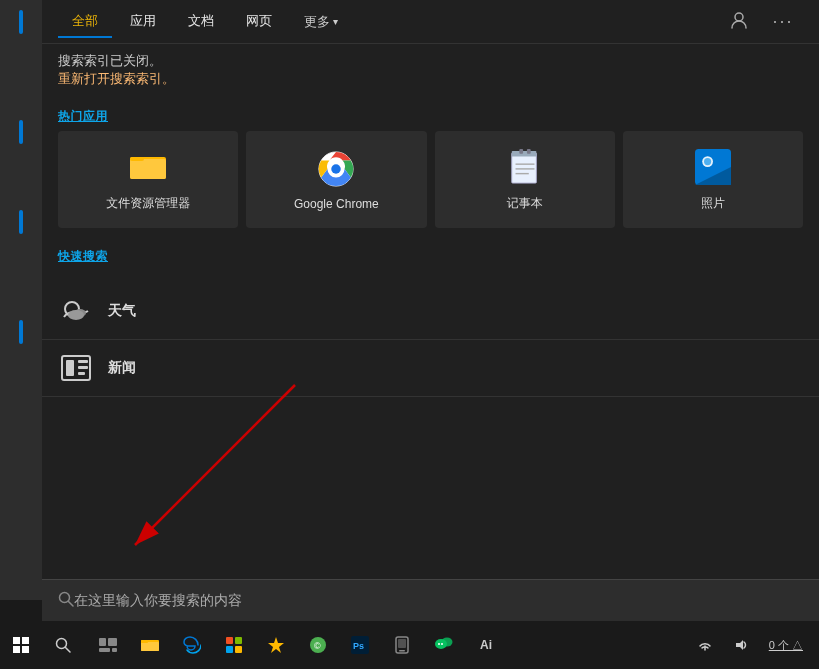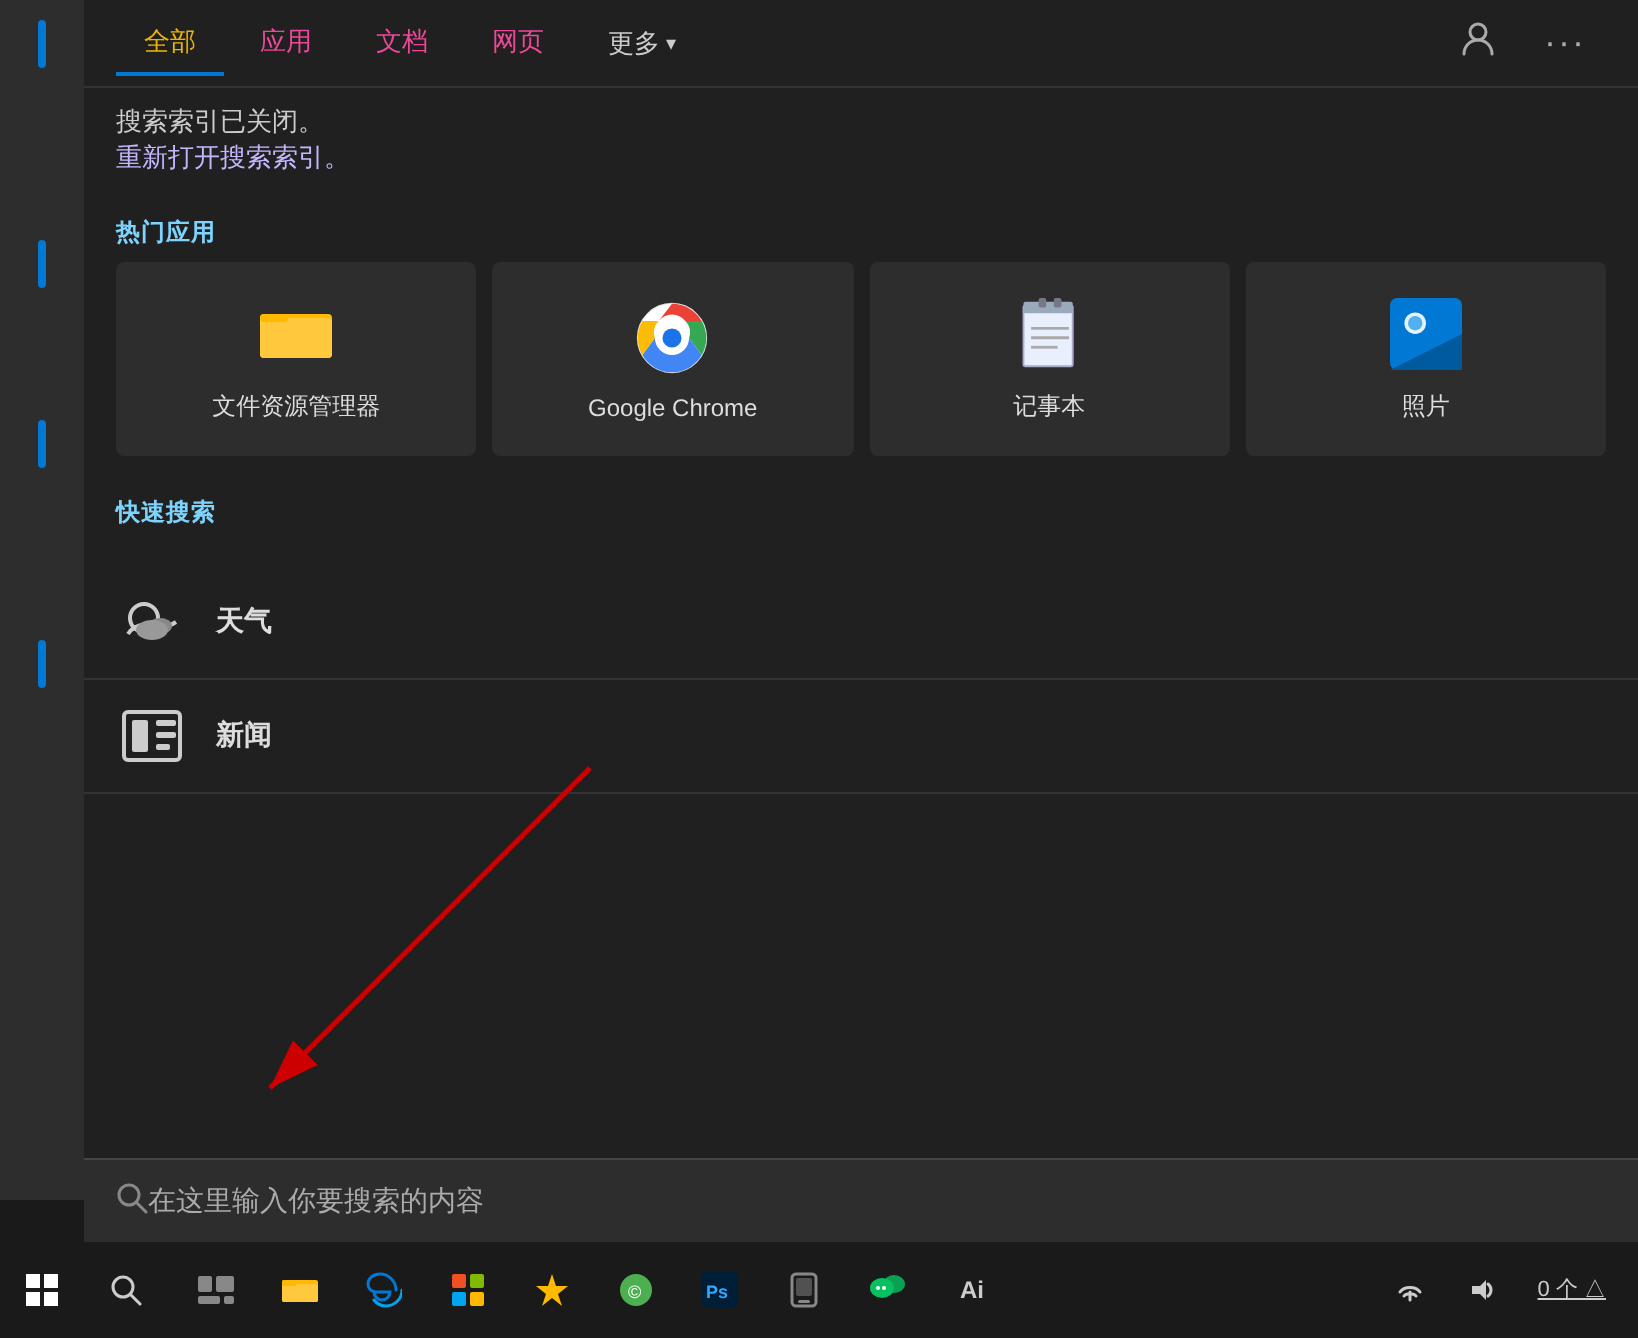--- a/index.html
+++ b/index.html
@@ -51,21 +51,21 @@
       display: flex;
       align-items: center;
       padding: 0 16px;
       height: 44px;
       border-bottom: 1px solid #333;
       gap: 4px;
     }
 
     .nav-tab {
       padding: 6px 14px;
-      color: #ec4899;
+      color: #e5e5e5;
       font-size: 13px;
       cursor: pointer;
       border-bottom: 2px solid transparent;
       position: relative;
     }
 
     .nav-tab.active {
       color: #eab308;
       border-bottom: 2px solid #0078d4;
     }
@@ -93,32 +93,33 @@
     .index-warning {
       padding: 8px 16px;
       font-size: 13px;
     }
 
     .index-warning .warning-text {
       color: #ccc;
     }
 
     .index-warning .reopen-link {
-      color: #c4b5fd;
+      color: #fdba74;
       cursor: pointer;
       font-size: 13px;
     }
 
     
     .section-label {
       padding: 12px 16px 6px;
-      color: #7dd3fc;
+      color: #0ea5e9;
       font-size: 12px;
       font-weight: 600;
       letter-spacing: 0.5px;
+      text-decoration: underline;
     }
 
     
     .hot-apps-grid {
       display: flex;
       gap: 8px;
       padding: 0 16px;
     }
 
     .app-tile {

